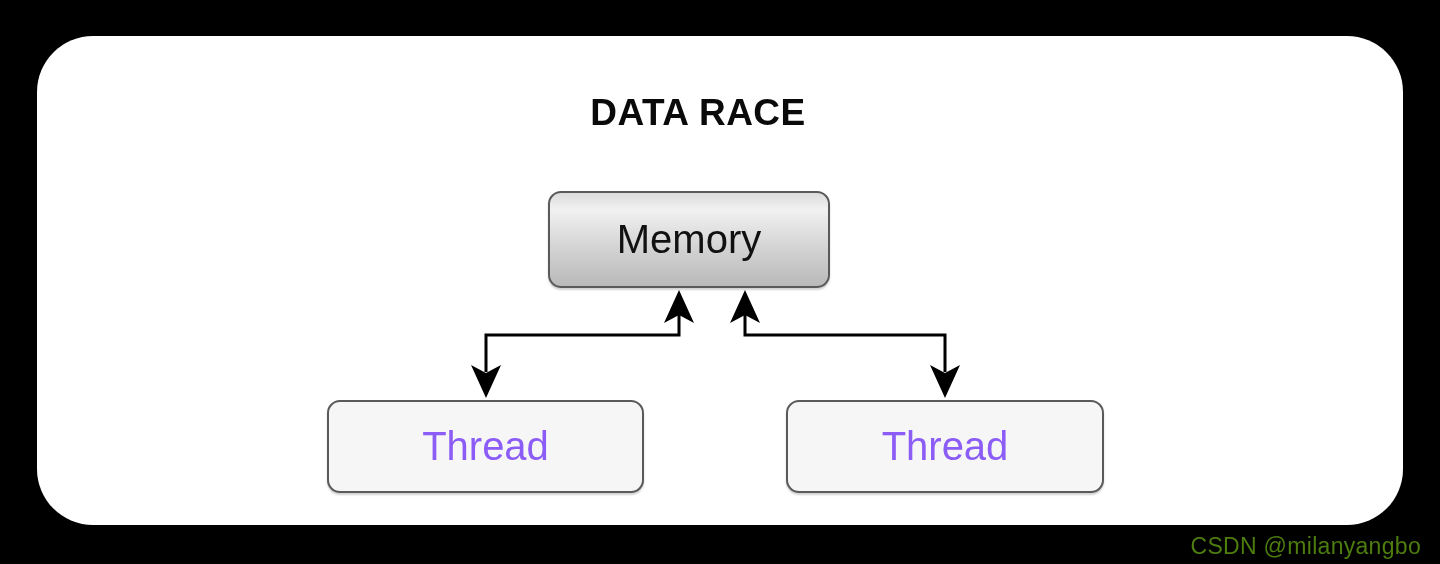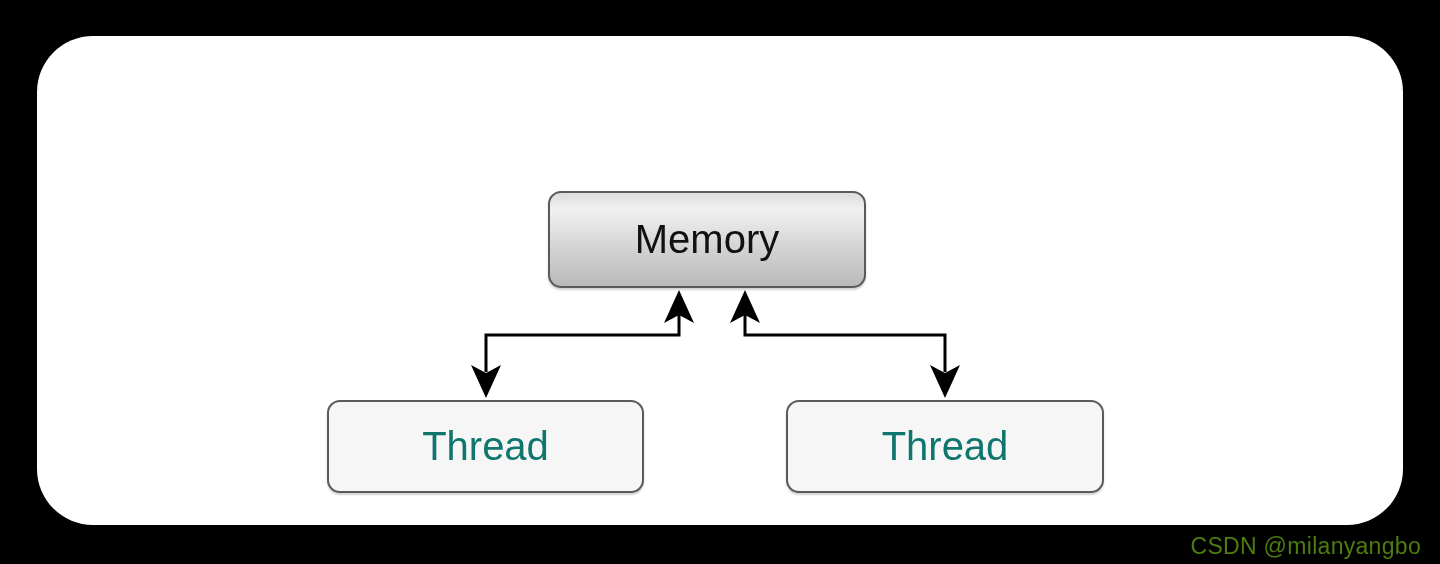--- a/index.html
+++ b/index.html
@@ -45,28 +45,28 @@
     border-radius: 13px;
     display: flex;
     align-items: center;
     justify-content: center;
     font-size: 40px;
     box-shadow: 0 2px 2px rgba(0,0,0,0.18);
   }
   .node-memory {
     left: 548px;
     top: 191px;
-    width: 318px;
+    width: 282px;
     height: 97px;
     background: linear-gradient(180deg, #dcdcdc 0%, #f1f1f1 18%, #d4d4d4 58%, #b9b9b9 100%);
     color: #111111;
   }
   .node-thread {
     background: #f6f6f6;
-    color: #0f766e;
+    color: #8b5cf6;
     justify-content: center;
   }
   .node-thread-left {
     left: 327px;
     top: 400px;
     width: 317px;
     height: 93px;
   }
   .node-thread-right {
     left: 786px;
@@ -90,20 +90,21 @@
     white-space: nowrap;
   }
 </style>
 </head>
 <body>
 
 <div class="stage">
 
   <div class="panel"></div>
 
+  <div class="diagram-title">DATA RACE</div>
 
   <div class="node node-memory">
     <span>Memory</span>
   </div>
 
   <svg class="connectors" width="1440" height="564" viewBox="0 0 1440 564" xmlns="http://www.w3.org/2000/svg">
 
     <g>
       <path d="M679,310 L679,335 L486,335 L486,372" fill="none" stroke-width="3" stroke="#000000"></path>
       <polygon points="679,290 664,323 679,315 694,323" fill="#000000"></polygon>

